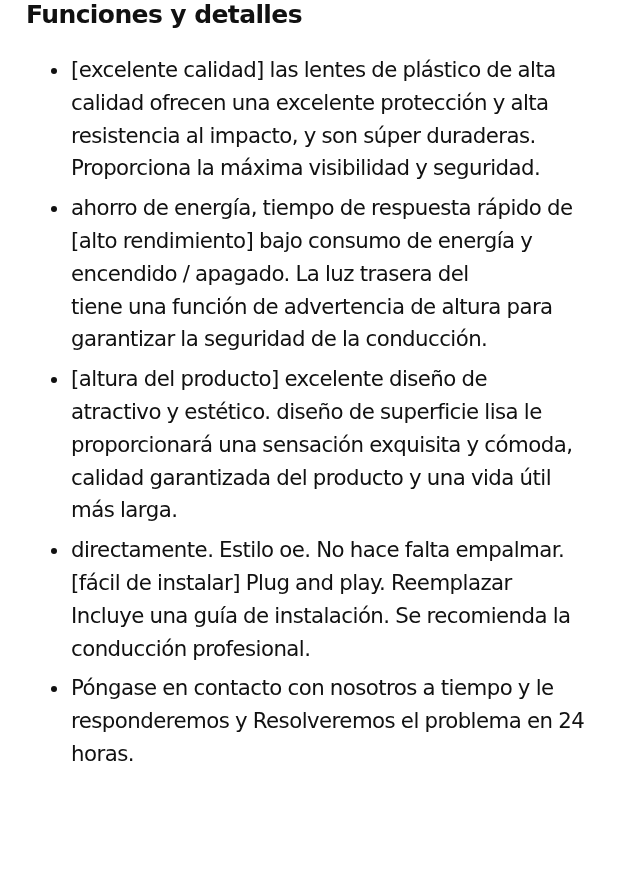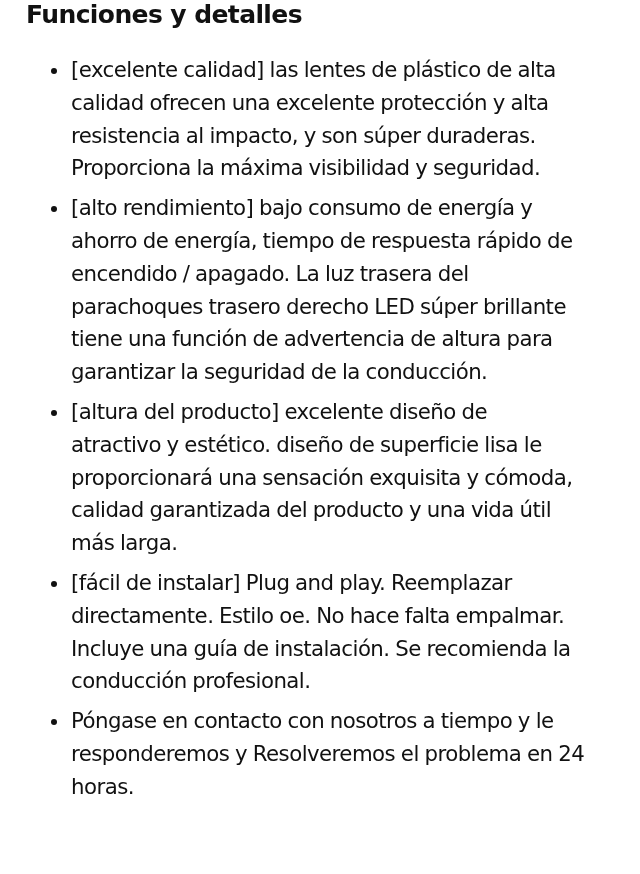--- a/index.html
+++ b/index.html
@@ -77,41 +77,40 @@
     <li class="item">
       <span class="bullet"></span>
       <span class="line">[excelente calidad] las lentes de plástico de alta</span>
       <span class="line">calidad ofrecen una excelente protección y alta</span>
       <span class="line">resistencia al impacto, y son súper duraderas.</span>
       <span class="line">Proporciona la máxima visibilidad y seguridad.</span>
     </li>
 
     <li class="item">
       <span class="bullet"></span>
+      <span class="line">ahorro de energía, tiempo de respuesta rápido de</span>
       <span class="line">[alto rendimiento] bajo consumo de energía y</span>
-      <span class="line">ahorro de energía, tiempo de respuesta rápido de</span>
       <span class="line">encendido / apagado. La luz trasera del</span>
-      <span class="line">parachoques trasero derecho LED súper brillante</span>
       <span class="line">tiene una función de advertencia de altura para</span>
       <span class="line">garantizar la seguridad de la conducción.</span>
     </li>
 
     <li class="item">
       <span class="bullet"></span>
       <span class="line">[altura del producto] excelente diseño de</span>
       <span class="line">atractivo y estético. diseño de superficie lisa le</span>
       <span class="line">proporcionará una sensación exquisita y cómoda,</span>
       <span class="line">calidad garantizada del producto y una vida útil</span>
       <span class="line">más larga.</span>
     </li>
 
     <li class="item">
       <span class="bullet"></span>
+      <span class="line">directamente. Estilo oe. No hace falta empalmar.</span>
       <span class="line">[fácil de instalar] Plug and play. Reemplazar</span>
-      <span class="line">directamente. Estilo oe. No hace falta empalmar.</span>
       <span class="line">Incluye una guía de instalación. Se recomienda la</span>
       <span class="line">conducción profesional.</span>
     </li>
 
     <li class="item">
       <span class="bullet"></span>
       <span class="line">Póngase en contacto con nosotros a tiempo y le</span>
       <span class="line">responderemos y Resolveremos el problema en 24</span>
       <span class="line">horas.</span>
     </li>

